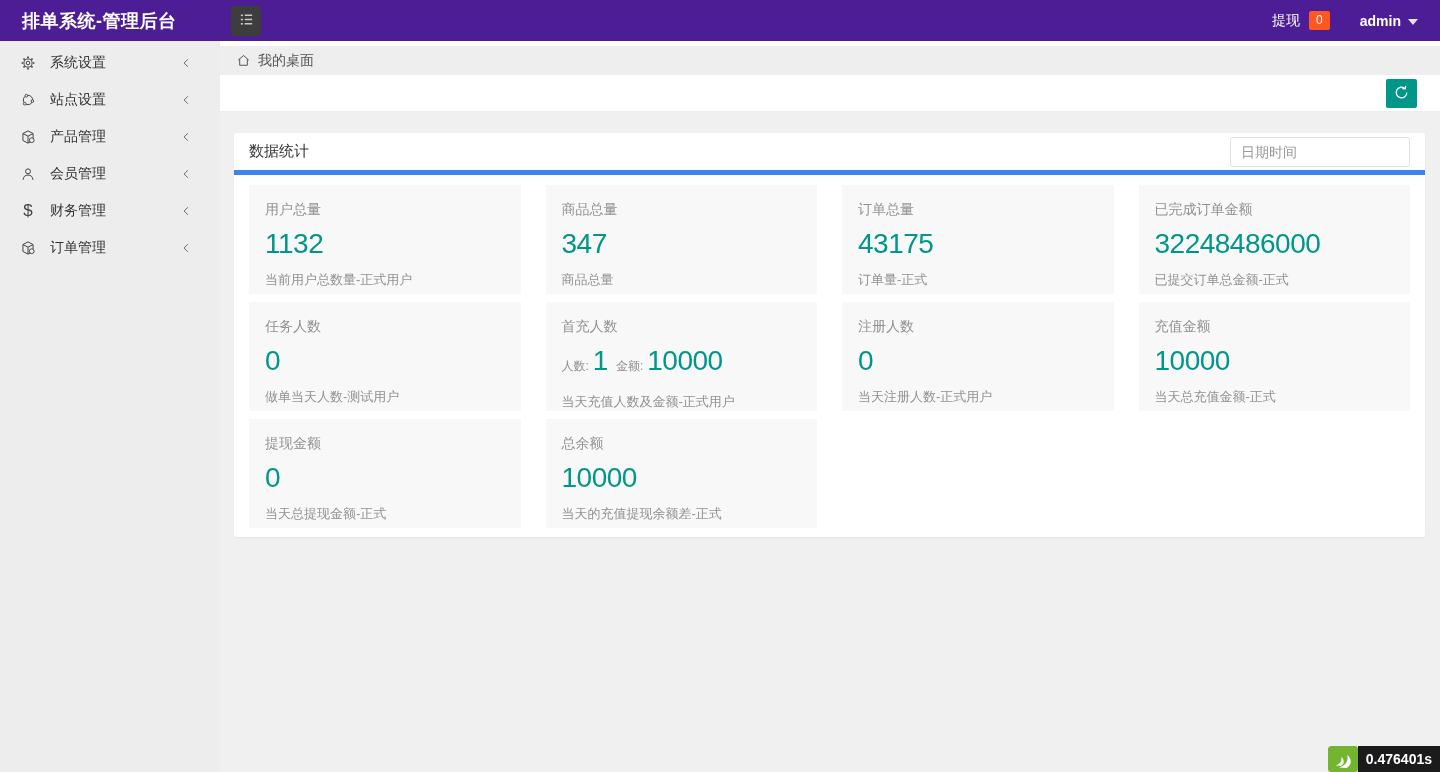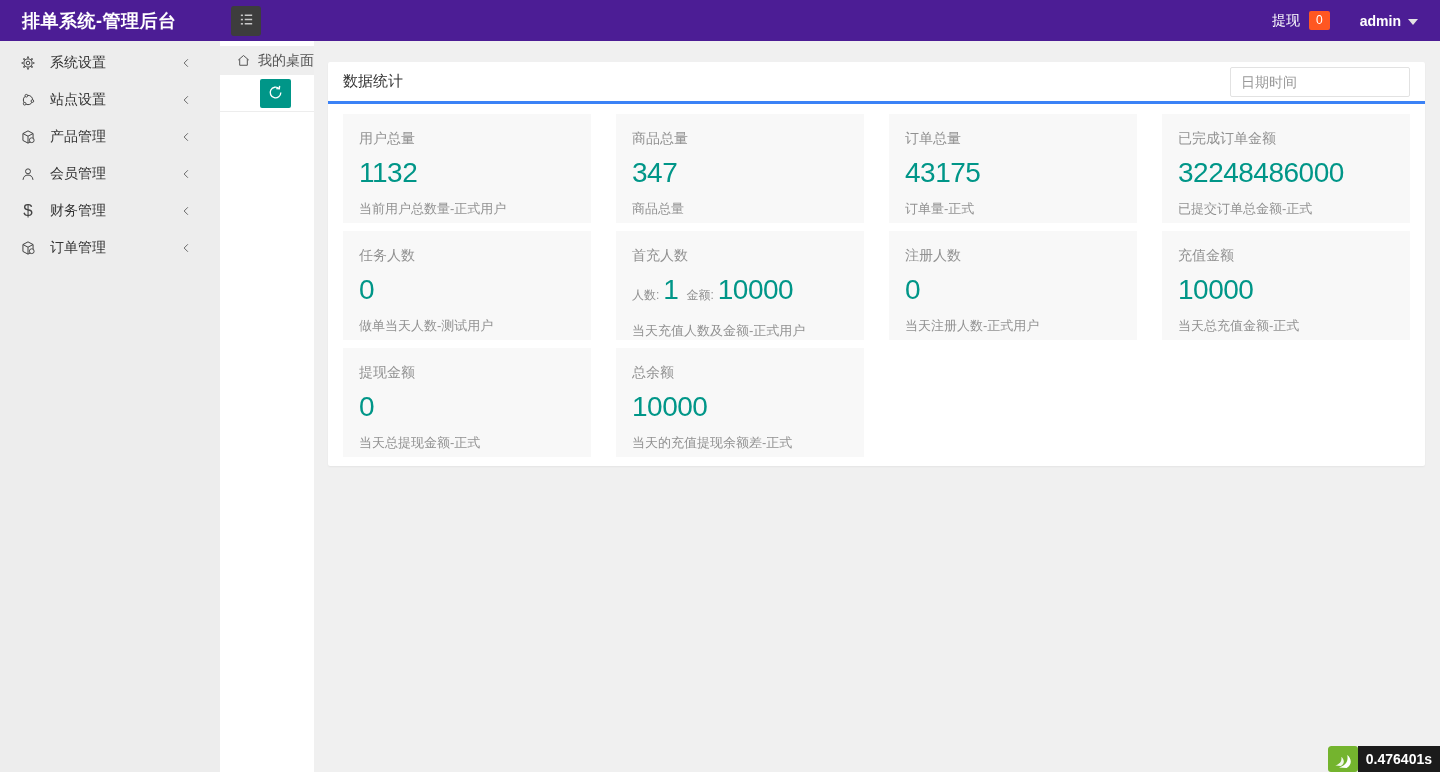--- a/index.html
+++ b/index.html
@@ -22,31 +22,31 @@
   
   .sidebar { position:absolute; top:33px; left:0; bottom:0; width:220px; background:#ededed; padding-top:11px; }
   .side-item { height:37px; display:flex; align-items:center; padding:0 28px 0 20px; cursor:pointer; color:#333; }
   .side-icon { width:16px; height:16px; display:flex; align-items:center; justify-content:center; color:#444; flex:none; }
   .side-icon svg { display:block; }
   .dollar-glyph { font-size:17px; color:#444; line-height:1; }
   .side-label { font-size:14px; margin-left:14px; flex:1; }
   .side-chevron { color:#666; display:flex; align-items:center; }
 
   
-  .content { position:absolute; top:41px; left:220px; right:0; bottom:0; display:flex; background:#c4b5fd; }
+  .content { position:absolute; top:41px; left:220px; right:0; bottom:0; display:flex; flex-direction:column; background:#c4b5fd; }
   .top-white { background:#ffffff; }
   .crumb-bar { height:29px; margin-top:5px; background:#eeeeee; display:flex; align-items:center; padding-left:16px; }
   .crumb-home { display:flex; align-items:center; color:#555; }
   .crumb-label { font-size:14px; color:#555; margin-left:7px; }
   .tab-strip { height:37px; background:#fff; border-bottom:1px solid #ededed; position:relative; }
   .refresh-btn { position:absolute; right:23px; top:4px; width:31px; height:29px; background:#009688; border:none; border-radius:2px; display:flex; align-items:center; justify-content:center; cursor:pointer; }
 
   .body-area { flex:1; background:#f0f0f0; overflow:hidden; }
   .panel { margin:21px 15px 0 14px; background:#fff; border-radius:2px; box-shadow:0 1px 2px rgba(0,0,0,.05); }
-  .panel-hd { height:42px; display:flex; align-items:center; justify-content:space-between; padding:0 15px; border-bottom:3px solid #3b82f6; }
+  .panel-hd { height:42px; display:flex; align-items:center; justify-content:space-between; padding:0 15px; border-bottom:5px solid #3b82f6; }
   .panel-title { font-size:15px; color:#333; }
   .date-input { width:180px; height:30px; border:1px solid #e2e2e2; border-radius:2px; padding:0 10px; font-size:14px; color:#666; font-family:inherit; outline:none; }
   .date-input::placeholder { color:#999; }
 
   .card-grid { padding:10px 15px 9px 15px; display:grid; grid-template-columns:repeat(4,1fr); column-gap:25px; row-gap:8px; }
   .card { background:#f8f8f8; height:109px; padding:16px 16px 14px 16px; }
   .card-title { font-size:14px; color:#919191; }
   .card-value { font-size:28px; line-height:30px; color:#009688; margin-top:10px; letter-spacing:-.5px; white-space:nowrap; }
   .card-desc { font-size:13px; color:#919191; margin-top:12px; }
   .pair-row { display:flex; align-items:baseline; }

